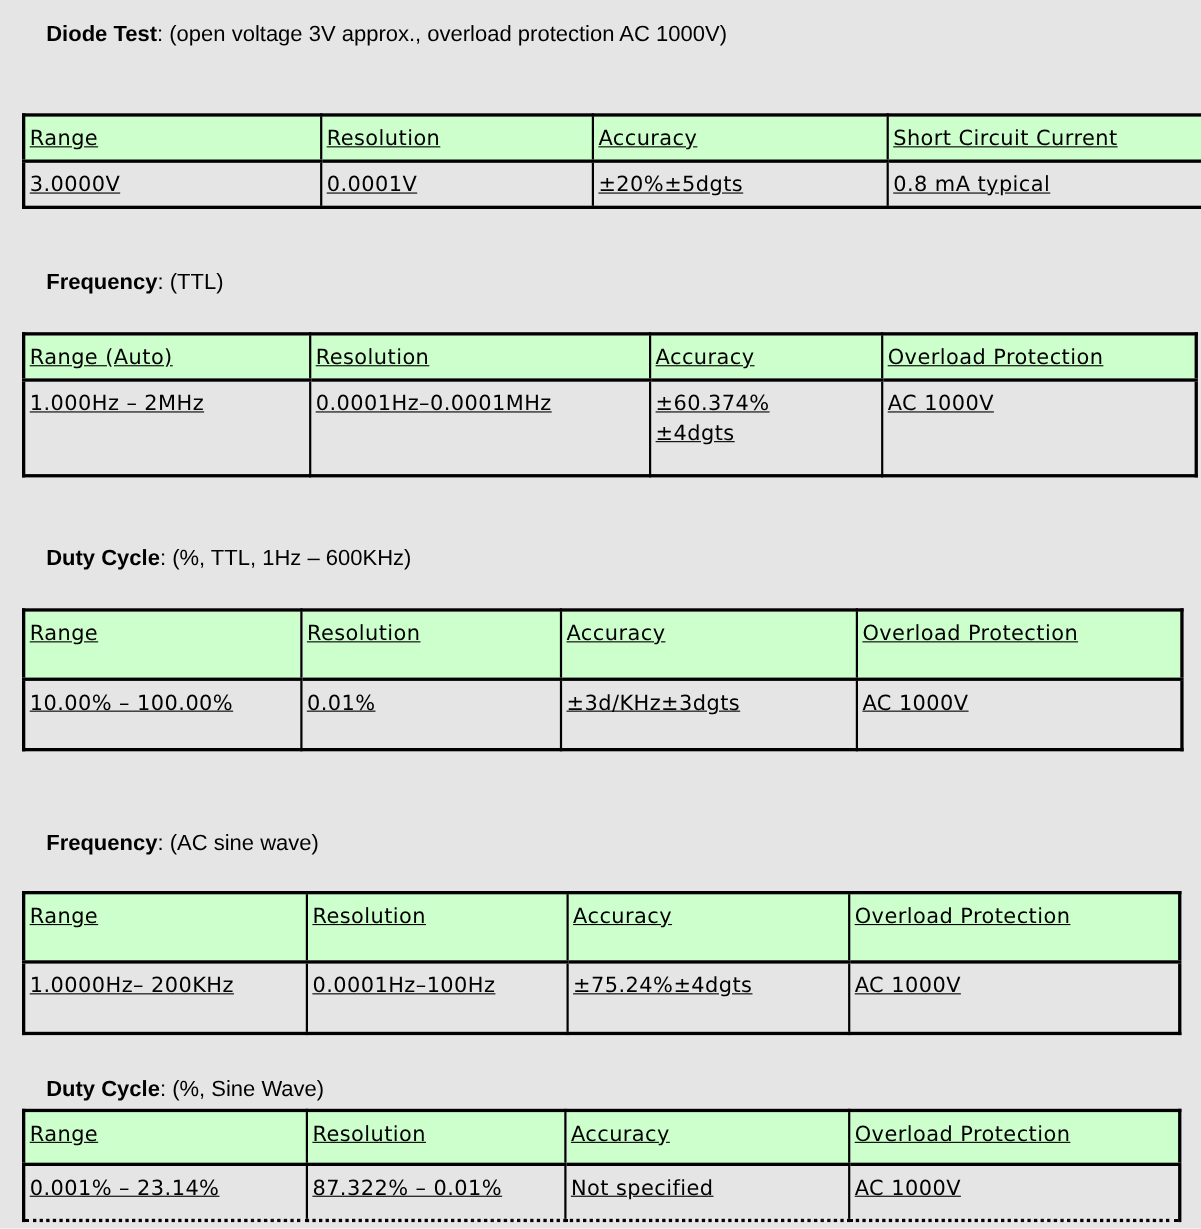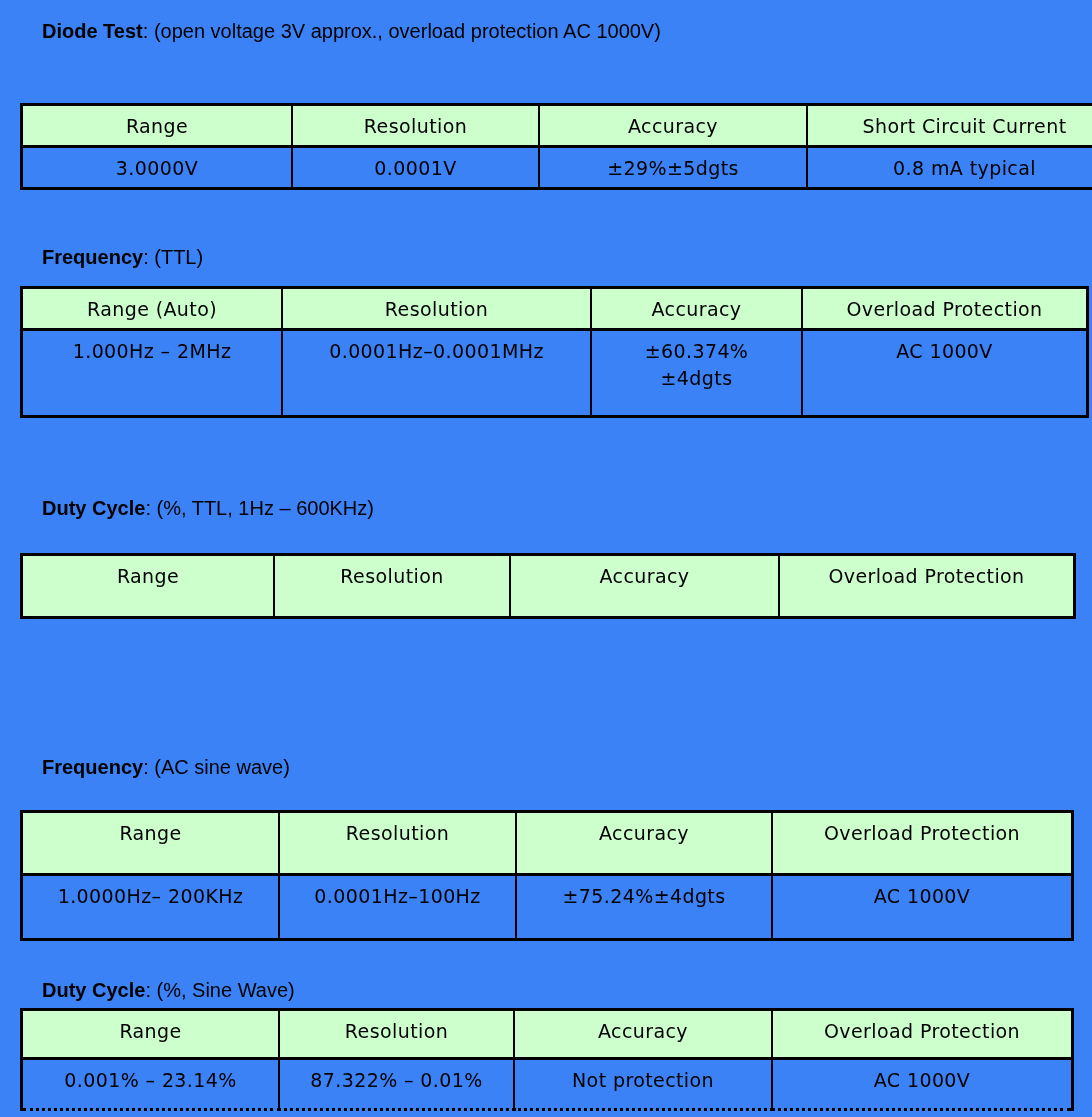--- a/index.html
+++ b/index.html
@@ -1,20 +1,20 @@
 <!DOCTYPE html>
 <html><head>
 <meta charset="utf-8">
 <style>
   html, body { margin: 0; padding: 0; background: #ffffff; }
   .page {
     position: relative;
     width: 1092px;
     height: 1117px;
-    background: #3b82f6;
+    background: #e5e5e5;
     overflow: hidden;
     font-family: "Liberation Sans", sans-serif;
     color: #000000;
   }
   .spec-section { position: absolute; left: 0; width: 100%; height: 0; }
   .section-title {
     position: absolute;
     left: 42px;
     top: 0;
     margin: 0;
@@ -26,44 +26,45 @@
   .title-bold { font-weight: 700; }
   .spec-table {
     position: absolute;
     left: 20px;
     border-collapse: collapse;
     table-layout: fixed;
     border: 3px solid #000000;
   }
   .spec-table th, .spec-table td {
     border: 2px solid #000000;
-    text-align: center;
+    text-align: left;
     vertical-align: top;
     padding: 7px 4px 0 4px;
     font-family: "DejaVu Sans", sans-serif;
     font-size: 19px;
     line-height: 27px;
     letter-spacing: 0.4px;
     white-space: pre-line;
     overflow: hidden;
     font-weight: 400;
+    text-decoration: underline;
   }
   .spec-table thead th {
     background: #ccffcc;
     border-bottom: 3px solid #000000;
   }
   
   .s0 { top: 20px; }
   .s0 .spec-table { top: 83px; width: 1060px; }
   .s0 .col0 { width: 260px; } .s0 .col1 { width: 237px; }
   .s0 .col2 { width: 258px; } .s0 .col3 { width: 305px; }
   .s0 th { height: 32px; } .s0 td { height: 32px; }
 
   .s1 { top: 246px; }
-  .s1 .spec-table { top: 40px; width: 1025px; }
+  .s1 .spec-table { top: 56px; width: 1025px; }
   .s1 .col0 { width: 250px; } .s1 .col1 { width: 299px; }
   .s1 .col2 { width: 201px; } .s1 .col3 { width: 275px; }
   .s1 th { height: 32px; } .s1 td { height: 77px; }
 
   .s2 { top: 497px; }
   .s2 .spec-table { top: 56px; width: 1012px; }
   .s2 .col0 { width: 242px; } .s2 .col1 { width: 226px; }
   .s2 .col2 { width: 259px; } .s2 .col3 { width: 285px; }
   .s2 th { height: 53px; } .s2 td { height: 54px; }
 
@@ -94,21 +95,21 @@
             <th class="col0">Range</th>
             <th class="col1">Resolution</th>
             <th class="col2">Accuracy</th>
             <th class="col3">Short Circuit Current</th>
           </tr>
         </thead>
         <tbody>
           <tr>
             <td class="col0">3.0000V</td>
             <td class="col1">0.0001V</td>
-            <td class="col2">±29%±5dgts</td>
+            <td class="col2">±20%±5dgts</td>
             <td class="col3">0.8 mA typical</td>
           </tr>
         </tbody>
       </table>
     </section>
 
     <section class="spec-section s1">
       <p class="section-title">
         <span class="title-bold">Frequency</span><span class="title-rest">: (TTL)</span>
       </p>
@@ -140,20 +141,26 @@
       <table class="spec-table">
         <thead>
           <tr>
             <th class="col0">Range</th>
             <th class="col1">Resolution</th>
             <th class="col2">Accuracy</th>
             <th class="col3">Overload Protection</th>
           </tr>
         </thead>
         <tbody>
+          <tr>
+            <td class="col0">10.00% – 100.00%</td>
+            <td class="col1">0.01%</td>
+            <td class="col2">±3d/KHz±3dgts</td>
+            <td class="col3">AC 1000V</td>
+          </tr>
         </tbody>
       </table>
     </section>
 
     <section class="spec-section s3">
       <p class="section-title">
         <span class="title-bold">Frequency</span><span class="title-rest">: (AC sine wave)</span>
       </p>
       <table class="spec-table">
         <thead>
@@ -185,19 +192,19 @@
             <th class="col0">Range</th>
             <th class="col1">Resolution</th>
             <th class="col2">Accuracy</th>
             <th class="col3">Overload Protection</th>
           </tr>
         </thead>
         <tbody>
           <tr>
             <td class="col0">0.001% – 23.14%</td>
             <td class="col1">87.322% – 0.01%</td>
-            <td class="col2">Not protection</td>
+            <td class="col2">Not specified</td>
             <td class="col3">AC 1000V</td>
           </tr>
         </tbody>
       </table>
     </section>
   </div>
 
 </body></html>

